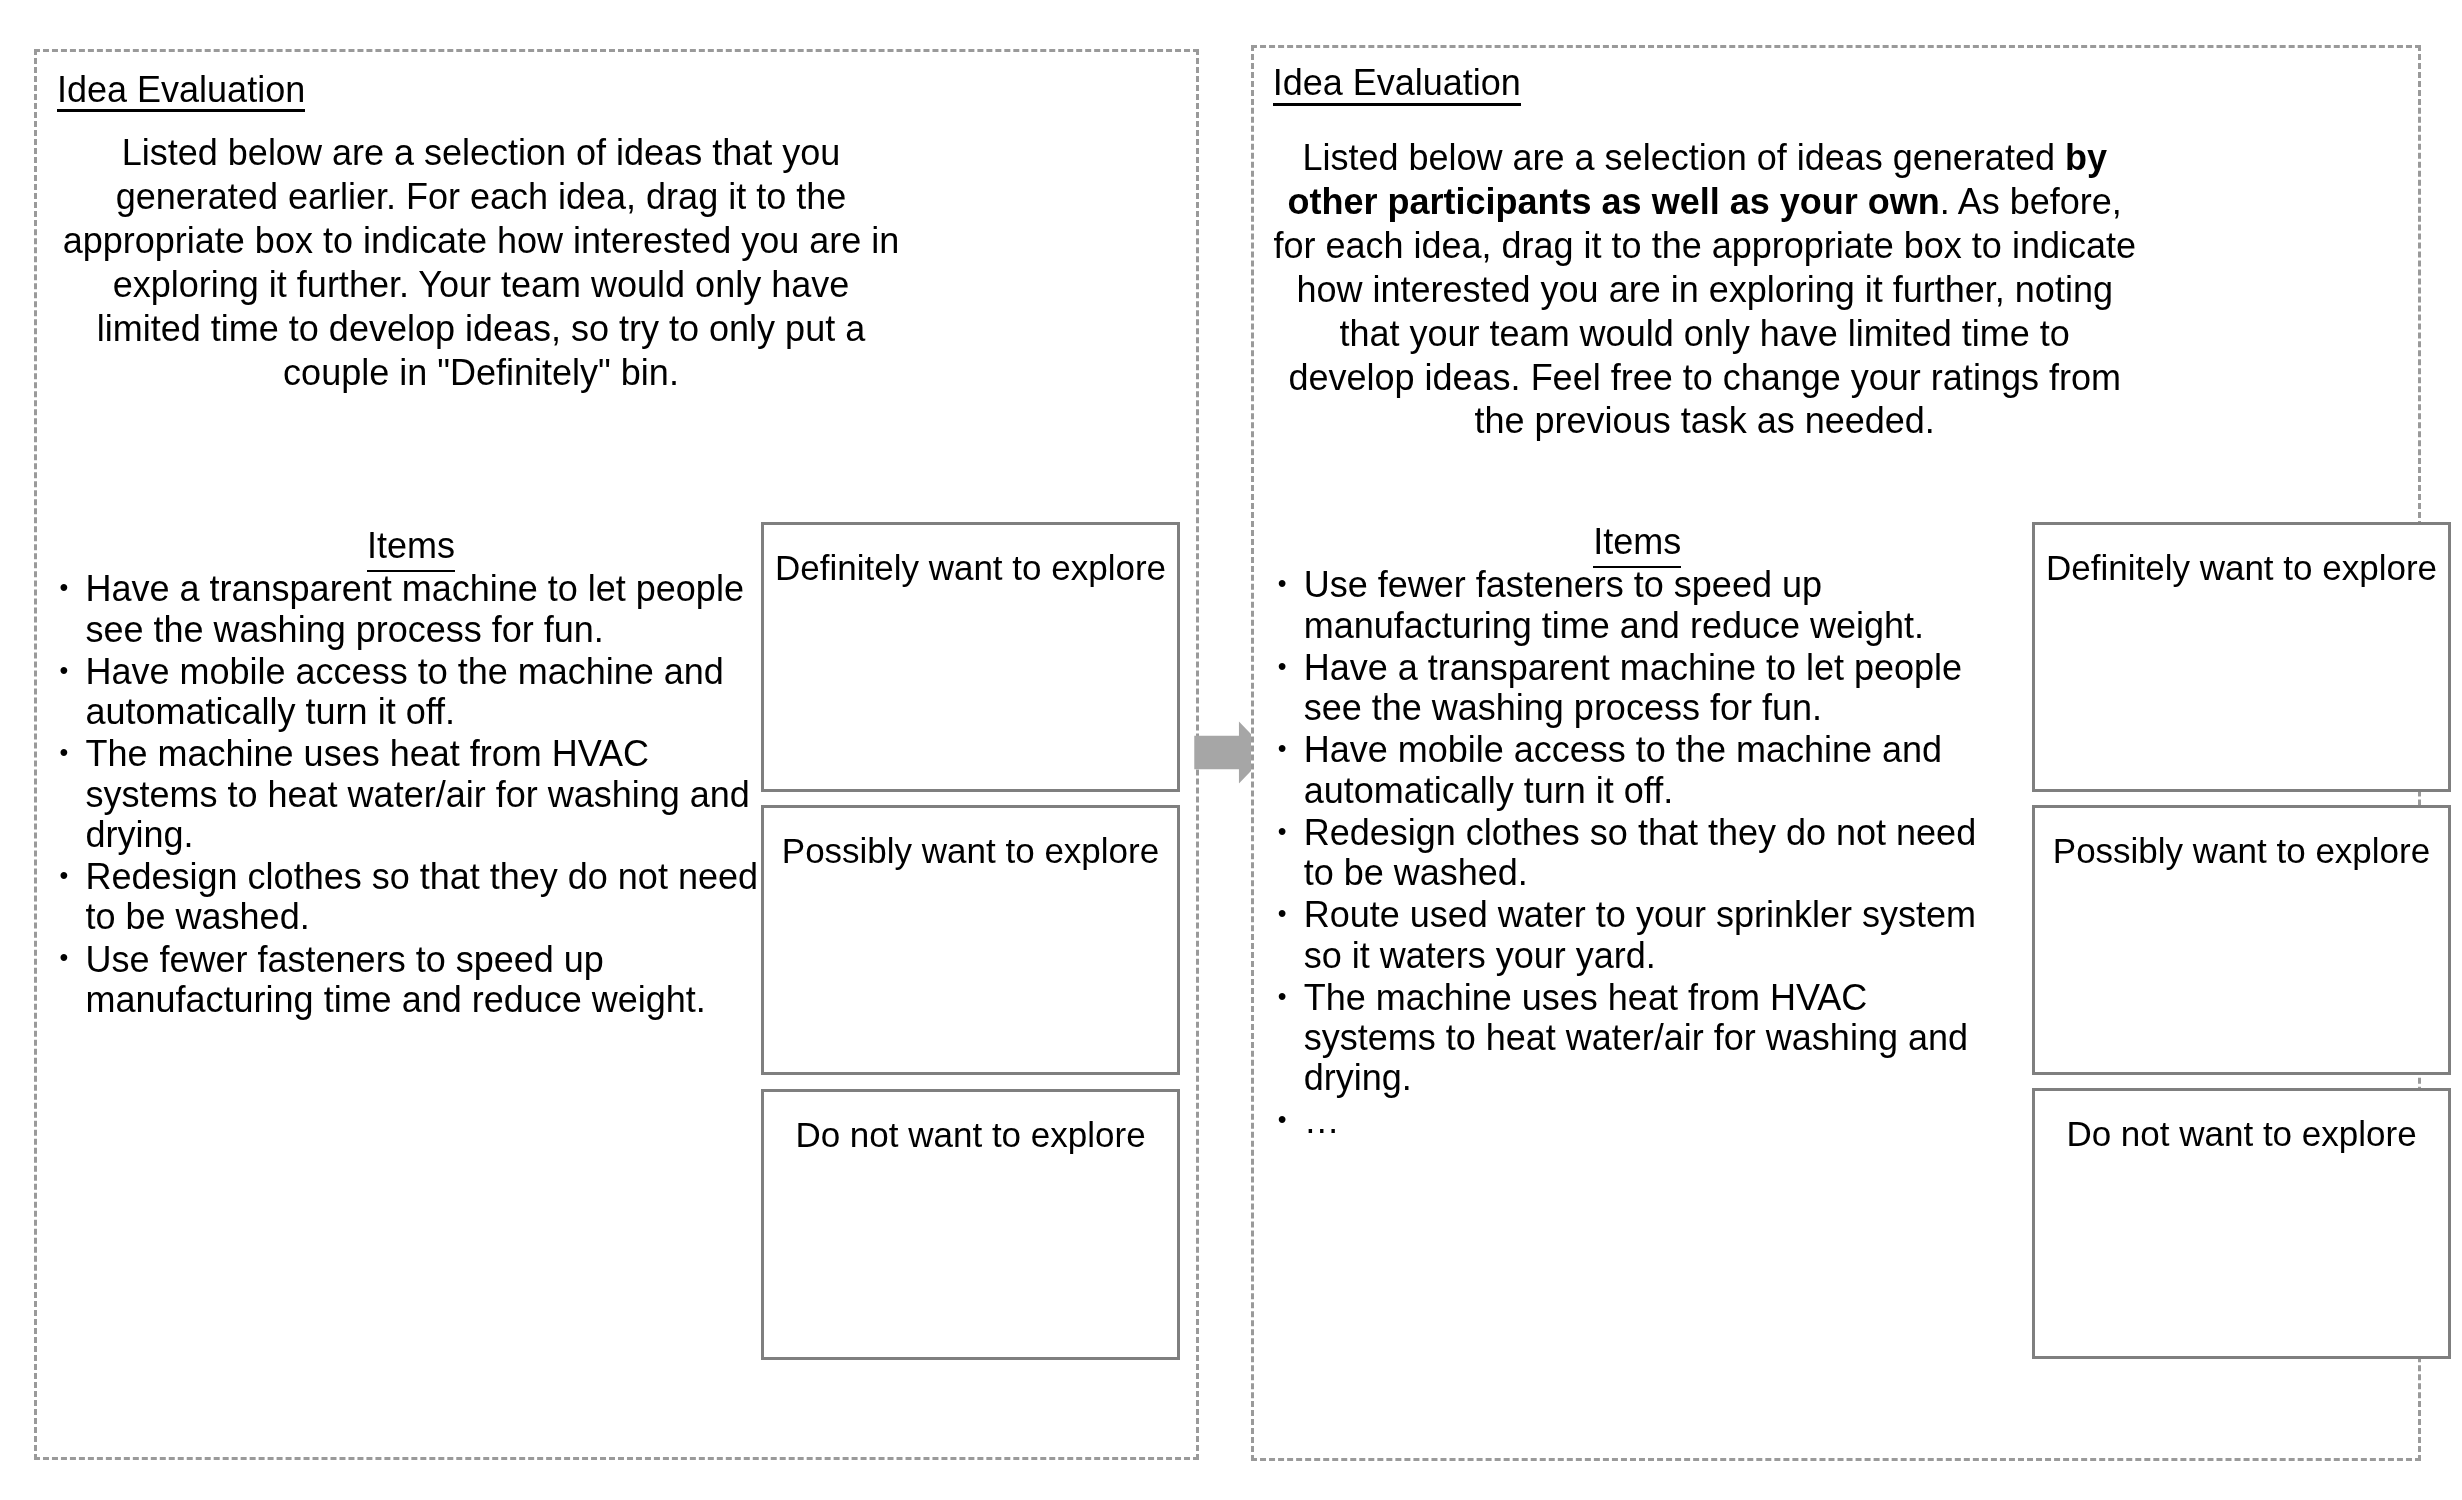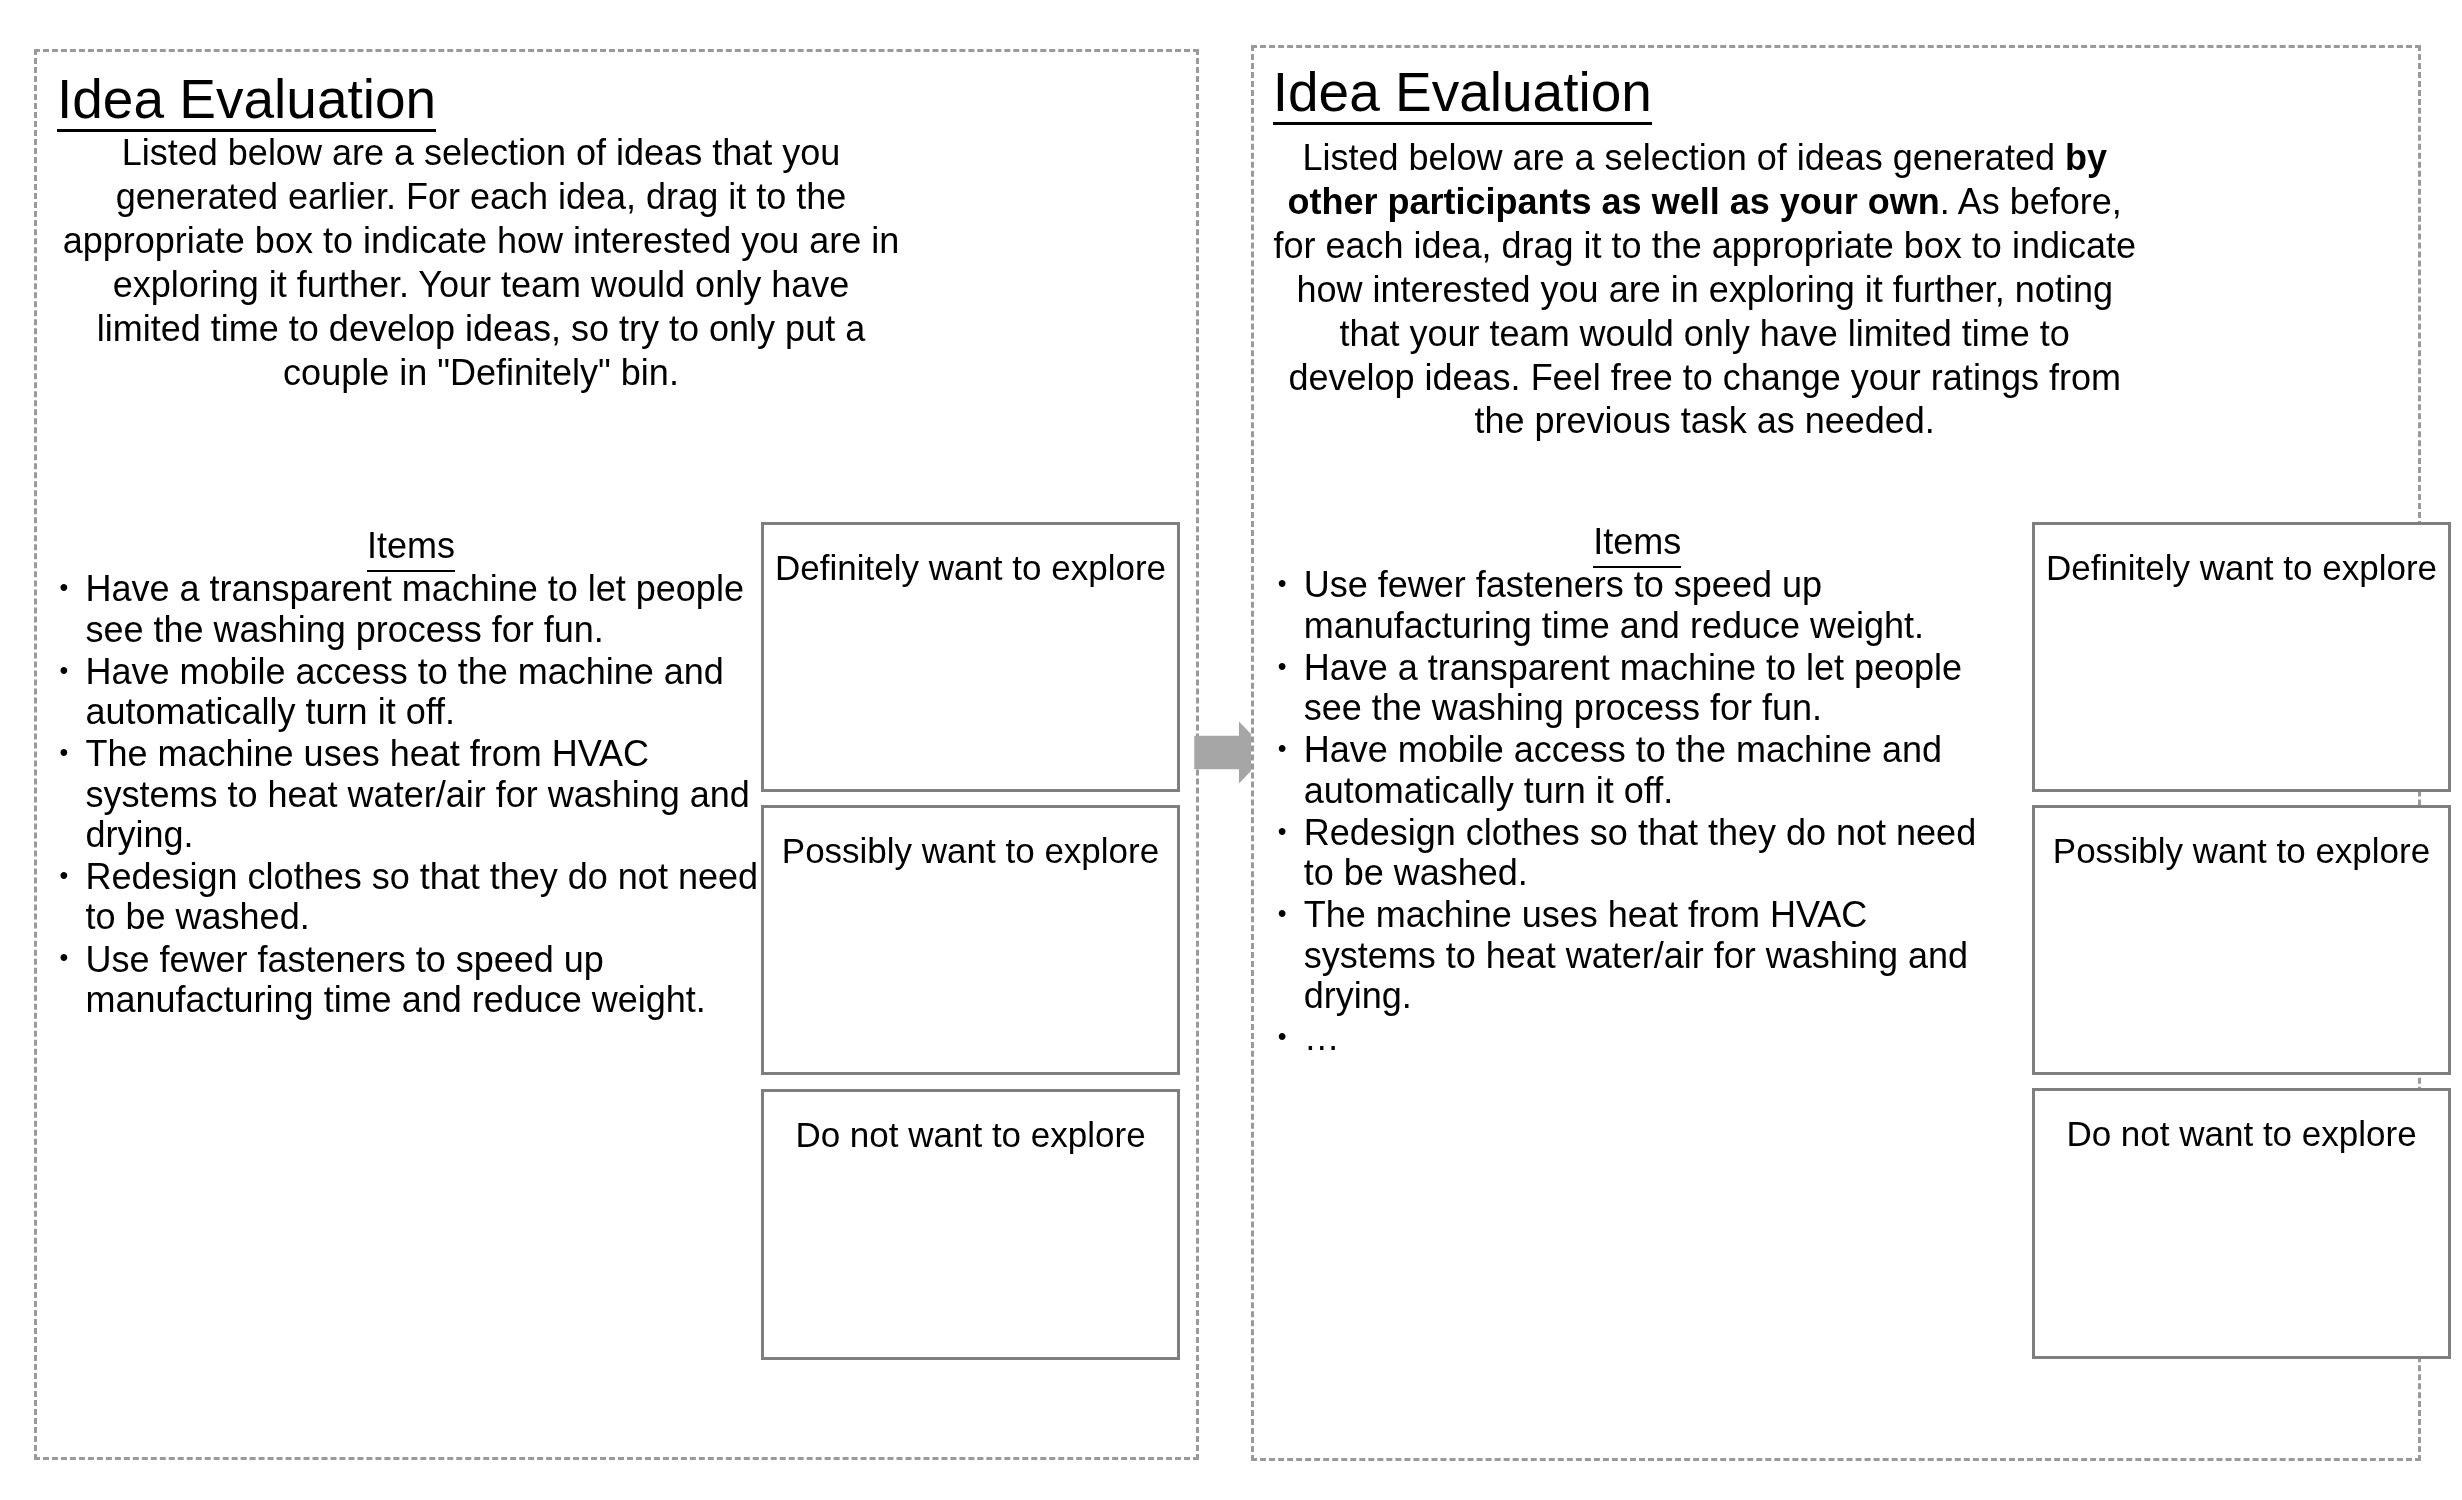--- a/index.html
+++ b/index.html
@@ -27,21 +27,21 @@
   #panel-right { left: 1251px; top: 45px;  width: 1170px; height: 1416px; }
 
   .panel-inner {
     position: absolute;
     inset: 0;
   }
 
   
   .panel-title {
     position: absolute;
-    font-size: 55px;
+    font-size: 36px;
     line-height: 1.04;
     font-weight: 400;
     color: #000;
     white-space: nowrap;
     border-bottom: 3.1px solid #000;
     padding-bottom: 1.2px;
     display: inline-block;
   }
   #panel-left  .panel-title { left: 20px; top: 18.7px; }
   #panel-right .panel-title { left: 18.7px; top: 16px; }
@@ -176,20 +176,21 @@
     <div class="panel-title">Idea Evaluation</div>
     <div class="intro"><span>Listed below are a selection of ideas generated </span><b>by other participants as well as your own</b><span>. As before, for each idea, drag it to the appropriate box to indicate how interested you are in exploring it further, noting that your team would only have limited time to develop ideas. Feel free to change your ratings from the previous task as needed.</span></div>
 
     <div class="items-col">
       <div class="items-heading"><span>Items</span></div>
       <ul class="items-list">
           <li>Use fewer fasteners to speed up manufacturing time and reduce weight.</li>
           <li>Have a transparent machine to let people see the washing process for fun.</li>
           <li>Have mobile access to the machine and automatically turn it off.</li>
           <li>Redesign clothes so that they do not need to be washed.</li>
+          <li>Route used water to your sprinkler system so it waters your yard.</li>
           <li>The machine uses heat from HVAC systems to heat water/air for washing and drying.</li>
           <li>…</li>
         </ul>
     </div>
 
     <div class="bin" id="R-bin-0">
       <span class="bin-label">Definitely want to explore</span>
     </div>
     <div class="bin" id="R-bin-1">
       <span class="bin-label">Possibly want to explore</span>

